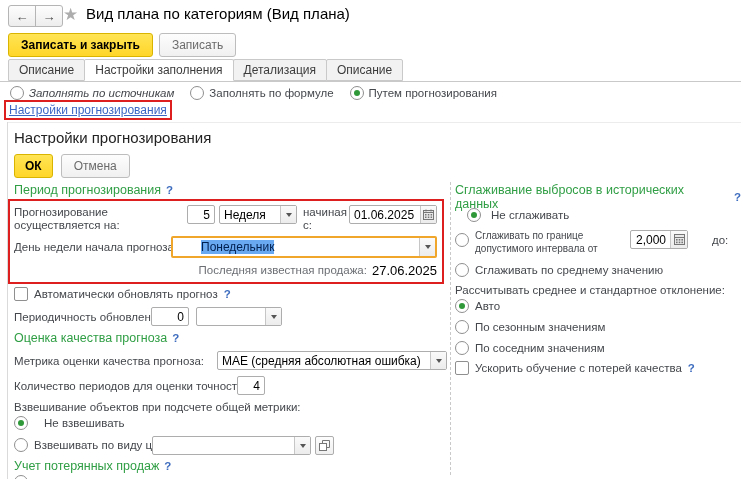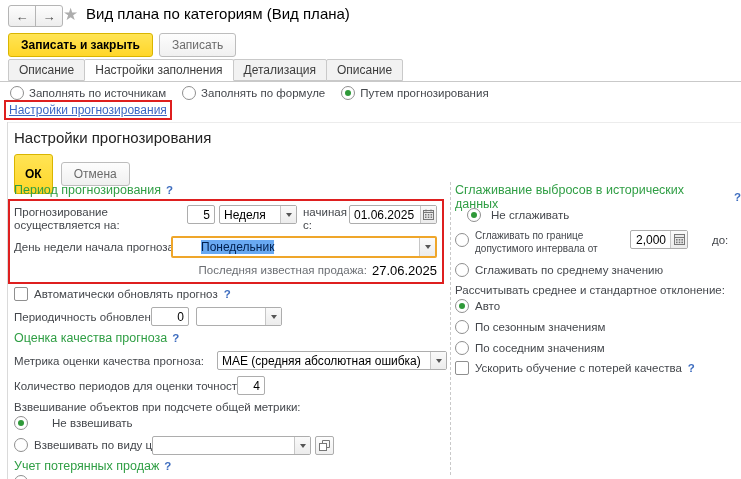--- a/index.html
+++ b/index.html
@@ -70,21 +70,21 @@
   </div>
 
   <div class="abs tabbar">
     <div class="tab">Описание</div>
     <div class="tab active">Настройки заполнения</div>
     <div class="tab">Детализация</div>
     <div class="tab">Описание</div>
   </div>
 
   <div class="abs row" style="left:10px;top:86px;gap:16px;">
-    <div class="row" style="gap:5px;">
+    <div class="row" style="gap:5px;font-style:italic;">
       <span class="radio"></span>
       <span class="lbl">Заполнять по источникам</span>
     </div>
     <div class="row" style="gap:5px;">
       <span class="radio"></span>
       <span class="lbl">Заполнять по формуле</span>
     </div>
     <div class="row" style="gap:5px;">
       <span class="radio sel"></span>
       <span class="lbl">Путем прогнозирования</span>
@@ -94,21 +94,21 @@
   <div class="abs" style="left:4px;top:100px;border:2px solid #de1f1f;padding:1px 3px;">
     <span class="link">Настройки прогнозирования</span>
   </div>
 
   <div class="abs line-h" style="left:7px;top:122px;width:734px;"></div>
   <div class="abs line-v" style="left:7px;top:122px;height:357px;"></div>
   <div class="abs dash-v" style="left:450px;top:182px;height:293px;"></div>
 
   <div class="abs" style="left:14px;top:129px;font-size:15px;color:#222;">Настройки прогнозирования</div>
   <div class="abs row" style="left:14px;top:154px;gap:8px;">
-    <div class="btn btn-yellow" style="padding:8px 10px;">ОК</div>
+    <div class="btn btn-yellow" style="padding:0 10px;">ОК</div>
     <div class="btn">Отмена</div>
   </div>
 
   <div class="abs row" style="left:14px;top:183px;gap:5px;">
     <span class="ghdr">Период прогнозирования</span>
     <span class="help">?</span>
   </div>
 
   <div class="redbox" style="left:8px;top:199px;width:432px;height:81px;"></div>
 
@@ -184,21 +184,21 @@
       </span>
   </div>
 
   <div class="abs lbl" style="left:14px;top:380px;">Количество периодов для оценки точности:</div>
   <div class="abs field" style="left:237px;top:376px;width:28px;">
     <span class="val num">4</span>
   </div>
 
   <div class="abs lbl" style="left:14px;top:401px;">Взвешивание объектов при подсчете общей метрики:</div>
 
-  <div class="abs row" style="left:14px;top:416px;gap:24px;">
+  <div class="abs row" style="left:14px;top:416px;gap:16px;">
     <span class="radio sel"></span>
     <span class="lbl">Не взвешивать</span>
   </div>
 
   <div class="abs row" style="left:14px;top:438px;gap:6px;">
     <span class="radio"></span>
     <span class="lbl">Взвешивать по виду цен</span>
   </div>
   <div class="abs field" style="left:152px;top:436px;width:159px;">
     <span class="val"></span>

